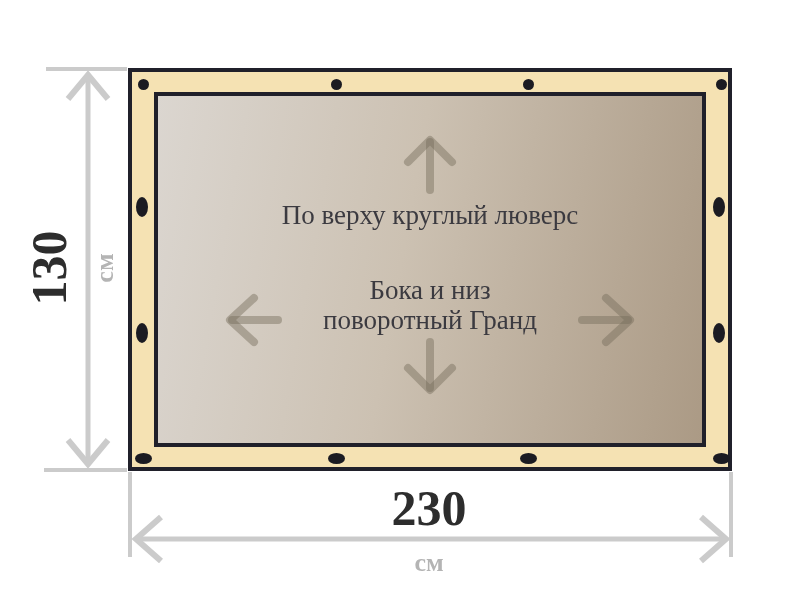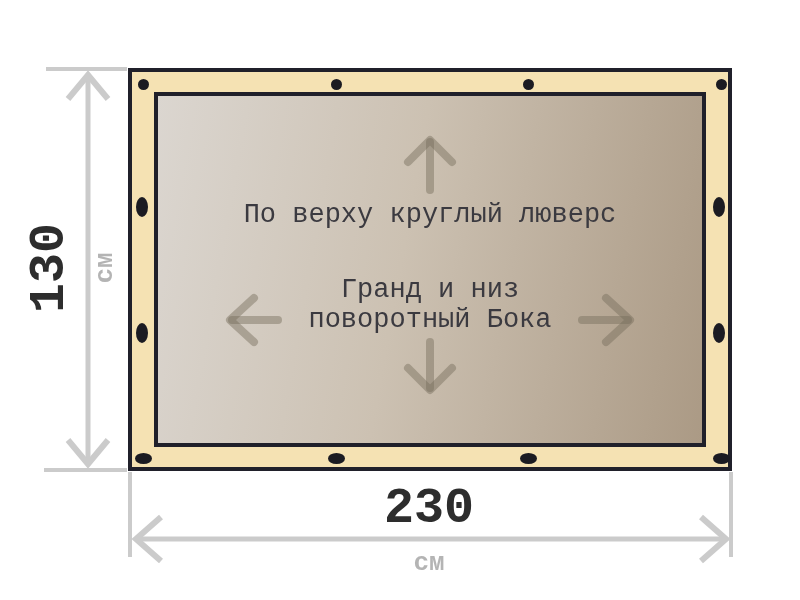--- a/index.html
+++ b/index.html
@@ -1,18 +1,18 @@
 <!DOCTYPE html>
 <html style="--banner-fill: #f5e2b3; --frame-stroke: #20202a; --grommet: #1b1b22; --grad-1: #dbd6d0; --grad-2: #ccc1b2; --grad-3: #ab9a85; --dim-gray: #cbcbcb; --number-dark: #2d2d2d; --unit-gray: #b4b4b4; --note-text: #3b3a40; --inner-arrow: rgba(117,108,92,0.45);"><head>
 <meta charset="utf-8">
 <style>
   html,body { margin:0; padding:0; background:#ffffff; }
   .stage {
     position:relative; width:800px; height:600px; background:#ffffff;
-    font-family:Liberation Mono, monospace; overflow:hidden;
+    font-family:Liberation Serif, serif; overflow:hidden;
   }
   .banner {
     position:absolute; left:128px; top:68px; width:604px; height:403px;
     box-sizing:border-box; border:4px solid var(--frame-stroke);
     background:var(--banner-fill);
   }
   .canvas {
     position:absolute; inset:20px 22px; box-sizing:border-box;
     border:4px solid var(--frame-stroke);
     background:linear-gradient(100deg, var(--grad-1) 0%, var(--grad-2) 45%, var(--grad-3) 100%);
@@ -96,21 +96,21 @@
       <polyline class="innerarrow" points="254,298 230,320 254,342" stroke-width="8"></polyline>
     </g>
     <g>
       <line class="innerarrow" x1="582" y1="320" x2="628" y2="320" stroke-width="8"></line>
       <polyline class="innerarrow" points="606,298 630,320 606,342" stroke-width="8"></polyline>
     </g>
   </svg>
 
   <div class="note note-top">По верху круглый люверс</div>
   <div class="note note-mid">
-    <div>Гранд и низ</div>
-    <div>поворотный Бока</div>
+    <div>Бока и низ</div>
+    <div>поворотный Гранд</div>
   </div>
 
   <div class="dim-value dim-height rot">130</div>
   <div class="dim-unit dim-height-unit rot">см</div>
   <div class="dim-value dim-width">230</div>
   <div class="dim-unit dim-width-unit">см</div>
 </div>
 
 </body></html>

